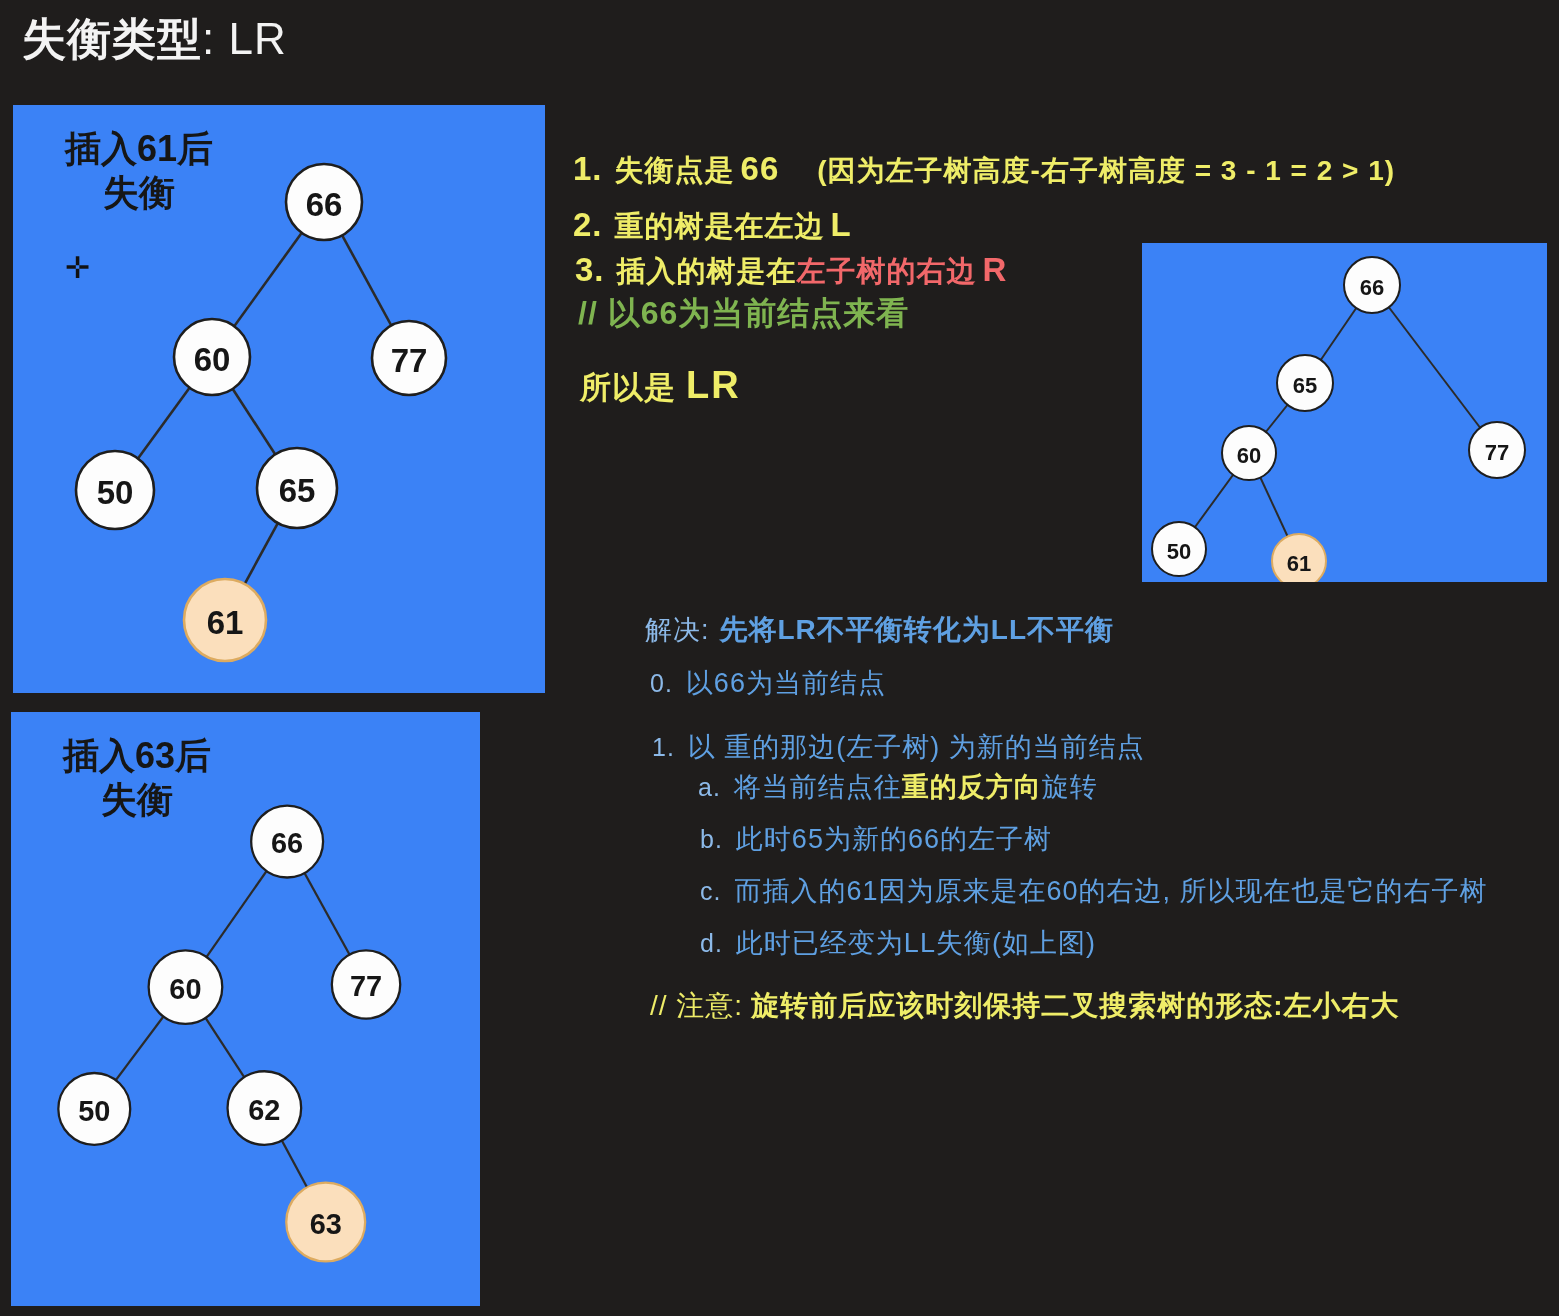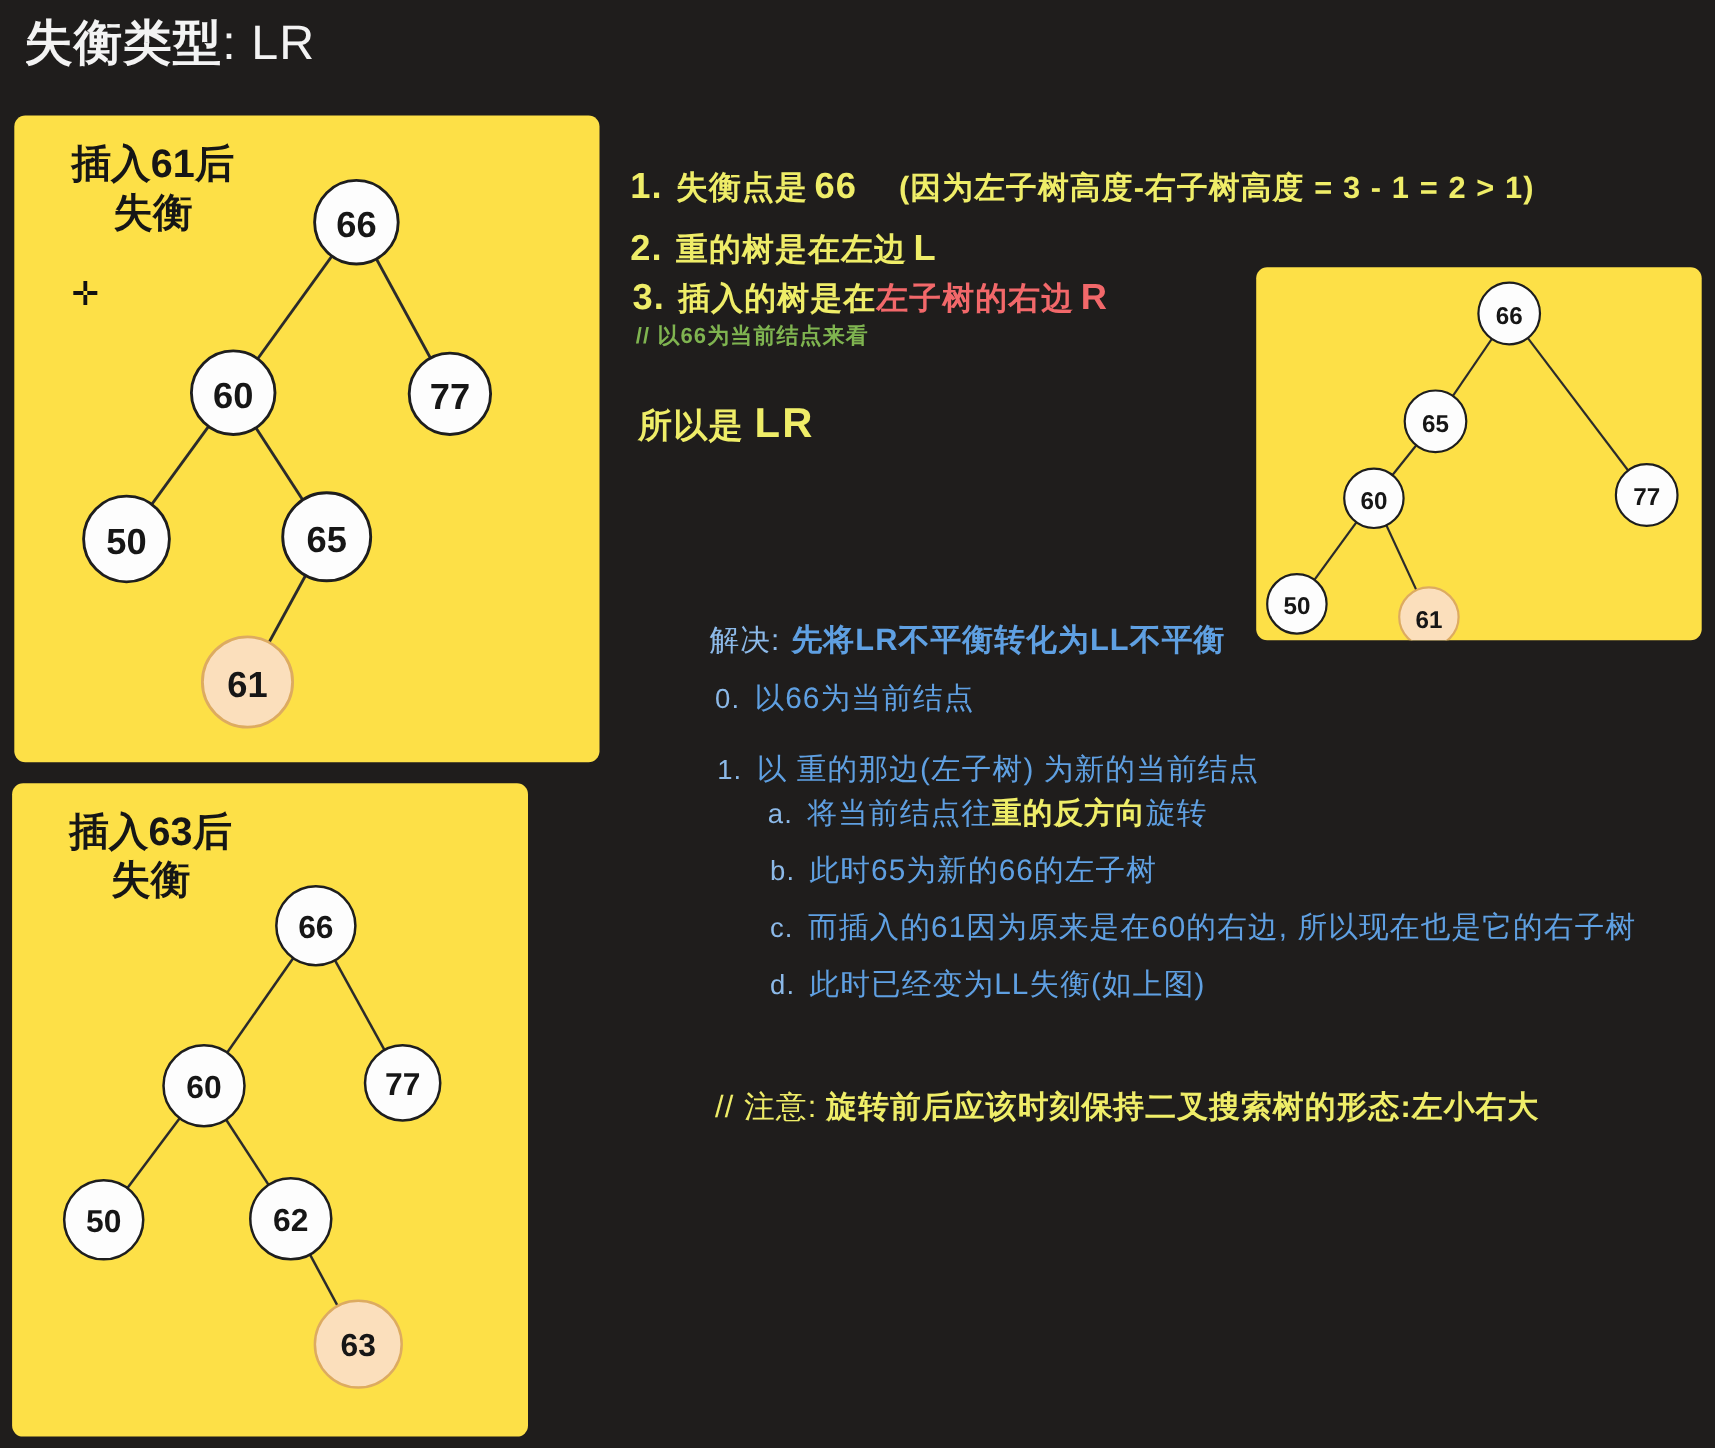--- a/index.html
+++ b/index.html
@@ -13,21 +13,21 @@
   .page{position:absolute;inset:0;}
 
   .title{
     position:absolute;left:22px;top:10px;
     font-size:44px;color:#f3f3f3;letter-spacing:1px;
   }
   .title .t-main{font-weight:700;}
   .title .t-suffix{font-weight:400;}
 
   .panel{
-    position:absolute;background:#fde047;border-radius:10px;
+    position:absolute;background:#3b82f6;border-radius:0;
   }
   #panel-insert-61{left:13px;top:105px;width:532px;height:588px;}
   #panel-insert-63{left:11px;top:712px;width:469px;height:594px;}
   #panel-after-rotation{left:1142px;top:243px;width:405px;height:339px;}
 
   .panel svg{position:absolute;inset:0;width:100%;height:100%;}
 
   .panel-label{
     position:absolute;left:36px;top:22px;width:180px;
     text-align:center;color:#161616;font-weight:700;
@@ -45,26 +45,26 @@
   .r{color:#f2686a;}
   .g{color:#7fb450;}
   .b{color:#5fa0e2;}
   .bl{color:#8cb9e8;}
 
   .y-line{font-size:29px;font-weight:700;}
   .y-num{font-size:33px;font-weight:700;margin-right:12px;}
   .y-emph{font-size:33px;margin-left:6px;}
   .y-paren{margin-left:38px;font-size:28px;}
 
-  .g-line{font-size:20px;font-weight:700;}
+  .g-line{font-size:32px;font-weight:700;}
 
   .concl{font-size:31px;font-weight:700;}
   .concl .y-emph{font-size:38px;margin-left:10px;letter-spacing:2px;}
 
-  .blue-line{font-size:27px;}
+  .blue-line{font-size:27px;margin-top:48px;}
   .b-num{font-size:25px;font-weight:400;margin-right:13px;}
   .b-text{font-weight:400;}
   .b-emph{color:#efed68;font-weight:700;}
   .sol-label{font-weight:400;margin-right:10px;font-size:27px;}
   .sol-text{font-weight:700;font-size:28px;}
 
   .note-line{font-size:28px;}
   .note-prefix{font-weight:500;margin-right:8px;}
   .note-text{font-weight:700;}
 </style>

